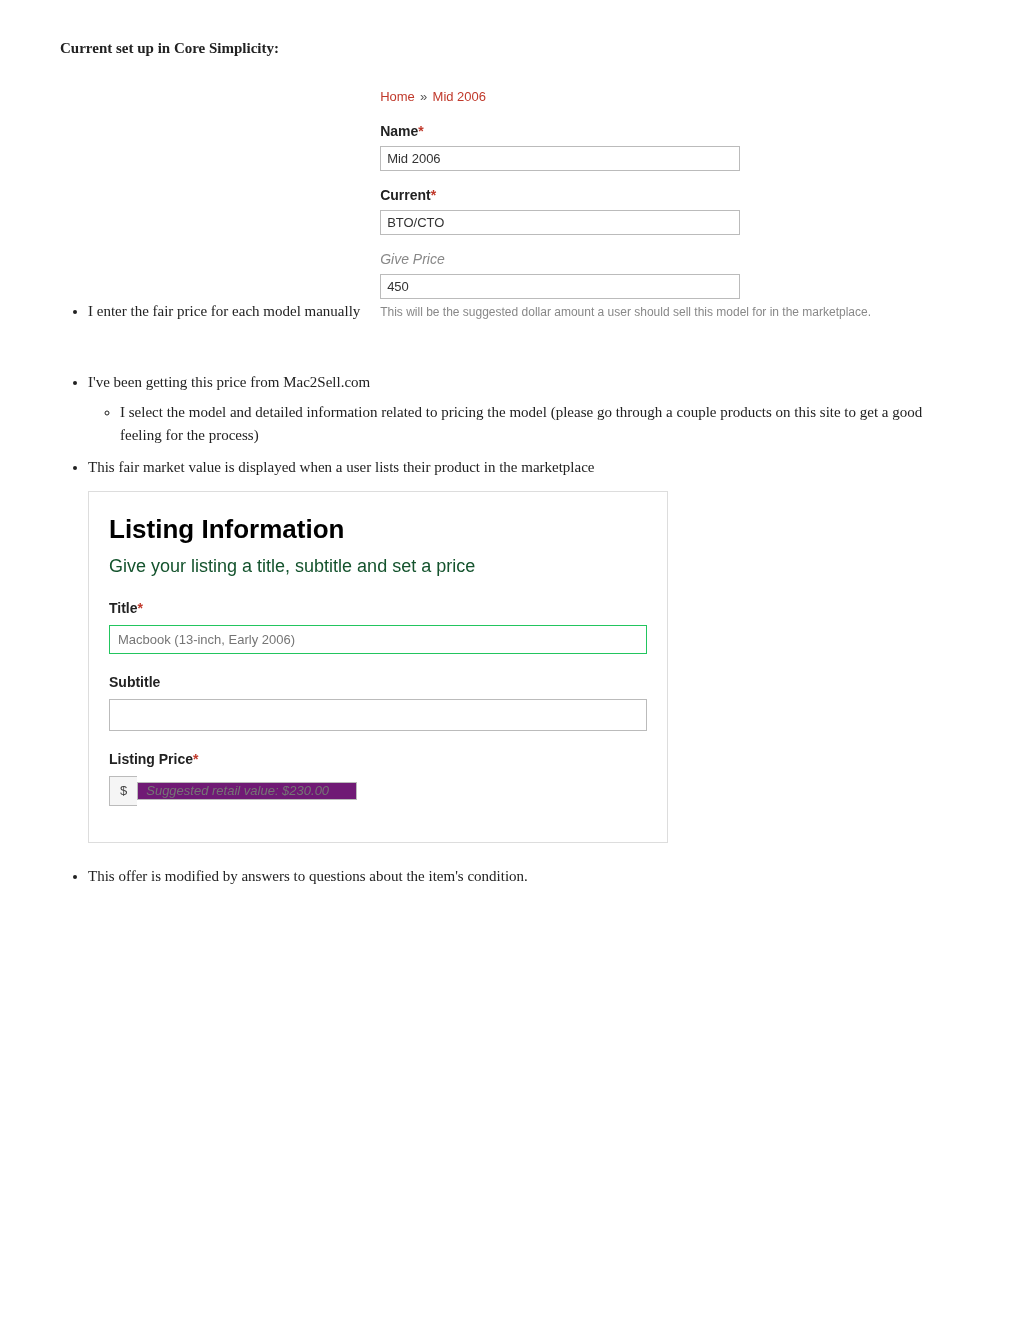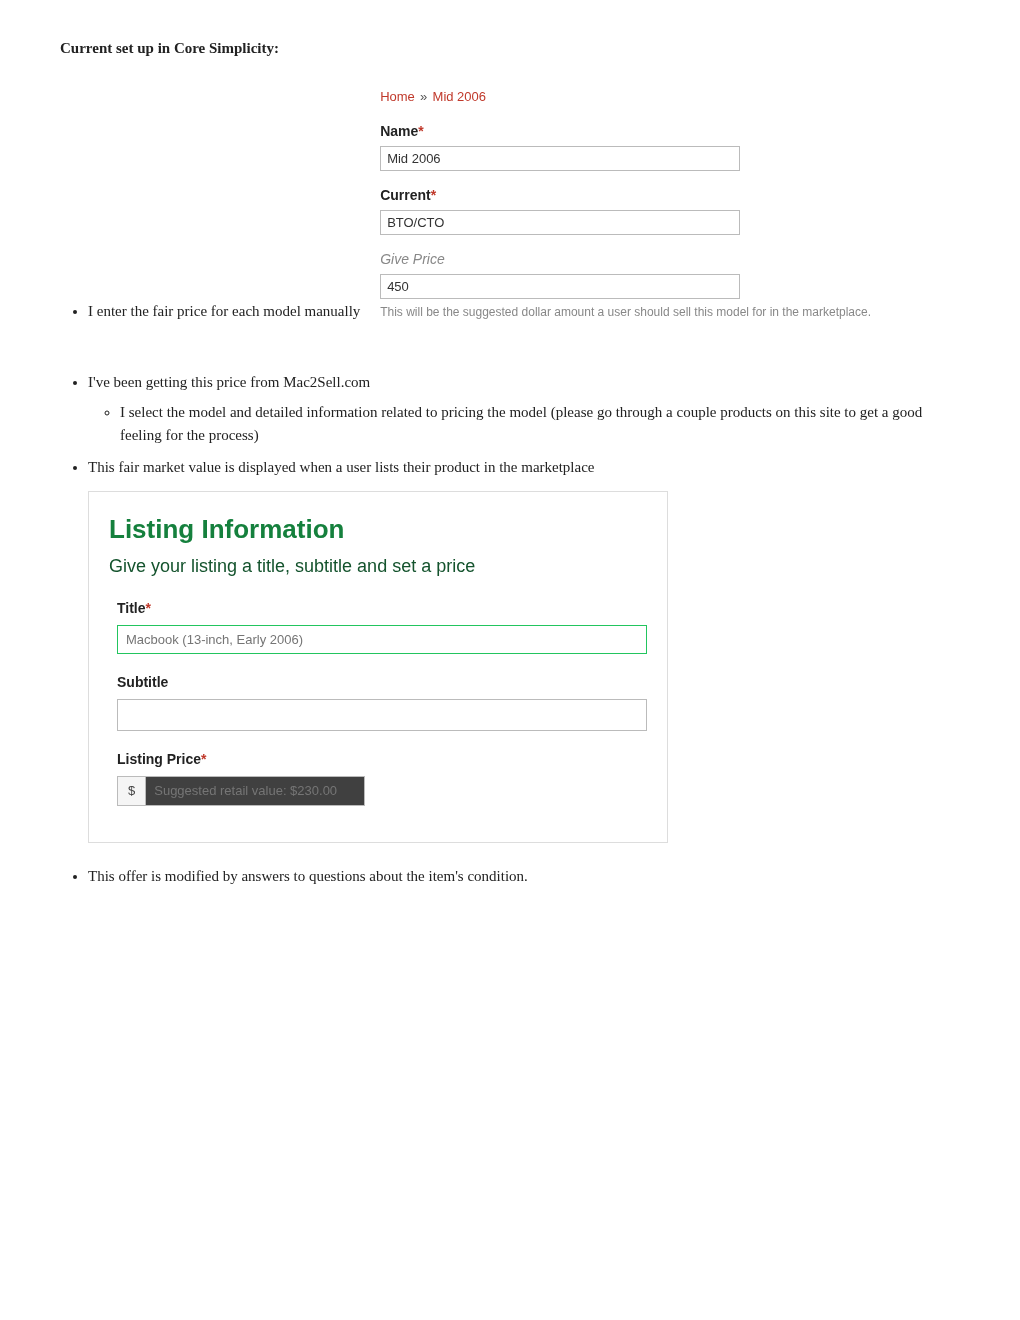--- a/index.html
+++ b/index.html
@@ -132,34 +132,33 @@
     }
 
     .listing-box-inner {
       padding: 18px 20px 18px 20px;
     }
 
     .listing-title {
       font-size: 26px;
       font-weight: bold;
       font-family: Arial, sans-serif;
-      color: #15803d;
+      color: #000000;
       margin-bottom: 4px;
     }
 
     .listing-subtitle-text {
       font-size: 18px;
       color: #14532d;
       font-family: Arial, sans-serif;
       margin-bottom: 18px;
     }
 
     .listing-form-group {
       margin-bottom: 18px;
-      margin-left: 8px;
     }
 
     .listing-label {
       font-size: 14px;
       font-weight: bold;
       font-family: Arial, sans-serif;
       color: #222;
       margin-bottom: 6px;
       display: block;
     }
@@ -209,23 +208,24 @@
       display: flex;
       align-items: center;
     }
 
     .price-input-box {
       border: 1px solid #bbb;
       padding: 5px 8px;
       font-size: 13px;
       font-family: Arial, sans-serif;
       color: #999;
-      background: #404040;
-      height: 30px;
+      background: #701a75;
+      height: 18px;
       min-width: 220px;
+      font-style: italic;
     }
   </style>
 </head>
 <body>
 
 <p class="section-heading">Current set up in Core Simplicity:</p>
 
 <ul class="main-list">
 
   <li>

